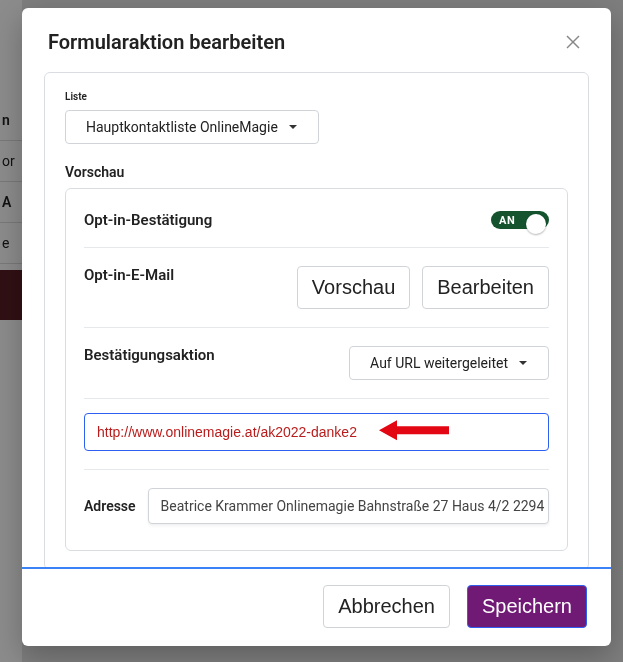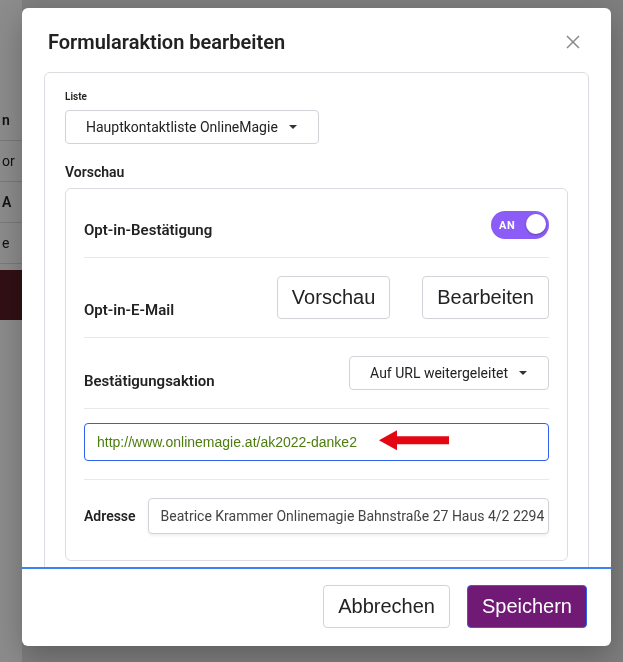--- a/index.html
+++ b/index.html
@@ -23,34 +23,34 @@
   .panel { border:1px solid #d9dde1; border-radius:6px; padding:18px 20px 4px; margin-top:8px; }
   .panel-inner { border:1px solid #d9dde1; border-radius:6px; padding:4px 18px 4px; margin-top:8px; }
 
   .field-label { font-size:10px; font-weight:600; color:#222; margin-bottom:8px; }
   .dropdown { display:inline-flex; align-items:center; border:1px solid #d0d4d8; border-radius:4px; padding:8px 20px; font-size:14px; color:#222; background:#fff; cursor:pointer; gap:10px; }
   .dropdown .chev { display:flex; }
   .chev svg { width:10px; height:10px; fill:#333; }
 
   .section-label { font-size:14px; font-weight:600; color:#222; margin:20px 0 8px; }
 
-  .row { display:flex; align-items:flex-end; padding:18px 0; border-bottom:1px solid #e6e9eb; gap:24px; }
+  .row { display:flex; align-items:flex-start; padding:18px 0; border-bottom:1px solid #e6e9eb; gap:4px; }
   .row:last-child { border-bottom:none; }
   .row .label { flex:1; font-size:15px; font-weight:600; color:#222; }
 
-  .toggle { position:relative; width:58px; height:28px; background:#8b5cf6; border-radius:999px; cursor:pointer; display:flex; align-items:center; }
+  .toggle { position:relative; width:58px; height:18px; background:#14532d; border-radius:999px; cursor:pointer; display:flex; align-items:center; }
   .toggle .txt { position:absolute; left:8px; color:#fff; font-size:11px; font-weight:700; letter-spacing:.5px; }
   .toggle .knob { position:absolute; right:3px; top:3px; width:20px; height:20px; background:#fff; border-radius:999px; box-shadow:0 1px 2px rgba(0,0,0,.3); }
 
   .btn { border:1px solid #d0d4d8; background:#fff; border-radius:4px; padding:9px 14px; font-size:20px; font-weight:500; color:#222; cursor:pointer; }
   .btn + .btn { margin-left:8px; }
   .btn.primary { background:#701a75; border-color:#2f5ff0; color:#fff; font-weight:400;margin-left:17px; }
 
   .url-row { padding:14px 0 18px; border-bottom:1px solid #e6e9eb; position:relative; }
-  .url-input { width:100%; box-sizing:border-box; border:1px solid #2f5ff0; border-radius:4px; padding:10px 12px; font-size:14px; color:#4d7c0f; outline:none; }
+  .url-input { width:100%; box-sizing:border-box; border:1px solid #2f5ff0; border-radius:4px; padding:10px 12px; font-size:14px; color:#b91c1c; outline:none; }
   .arrow { position:absolute; right:100px; top:50%; transform:translateY(-56%); pointer-events:none; }
   .arrow svg { width:70px; height:24px; fill:#e30613; }
 
   .addr-row { display:flex; align-items:center; gap:12px; padding:18px 0 22px; }
   .addr-row .albl { font-size:14px; font-weight:600; color:#222; }
   .addr-input { flex:1; border:1px solid #d0d4d8; border-radius:4px; padding:9px 12px; font-size:14px; color:#444; background:#fff; overflow:hidden; white-space:nowrap; box-shadow:0 2px 3px rgba(0,0,0,.06); }
 
   .modal-footer { padding:16px 24px 18px; display:flex; justify-content:flex-end; border-top:2px solid #3b82f6; }
 </style>
 </head>

